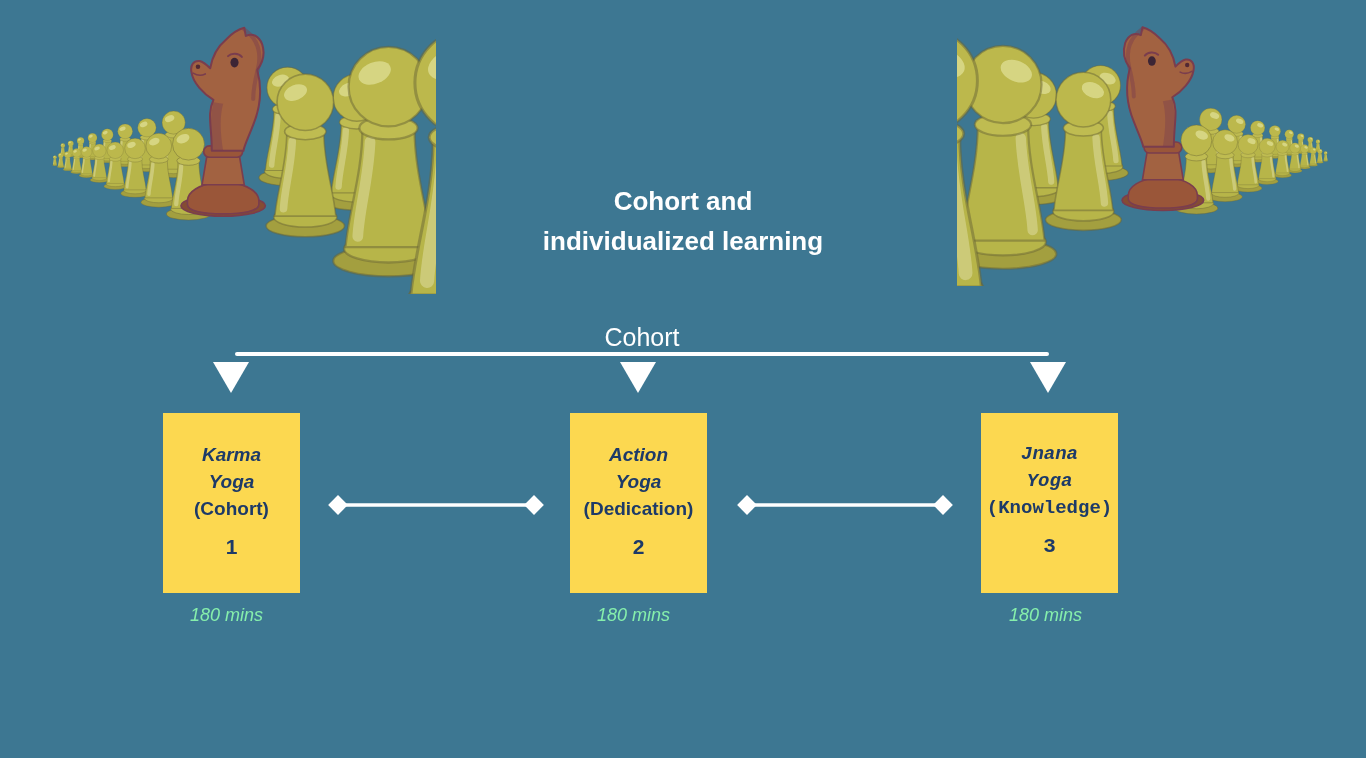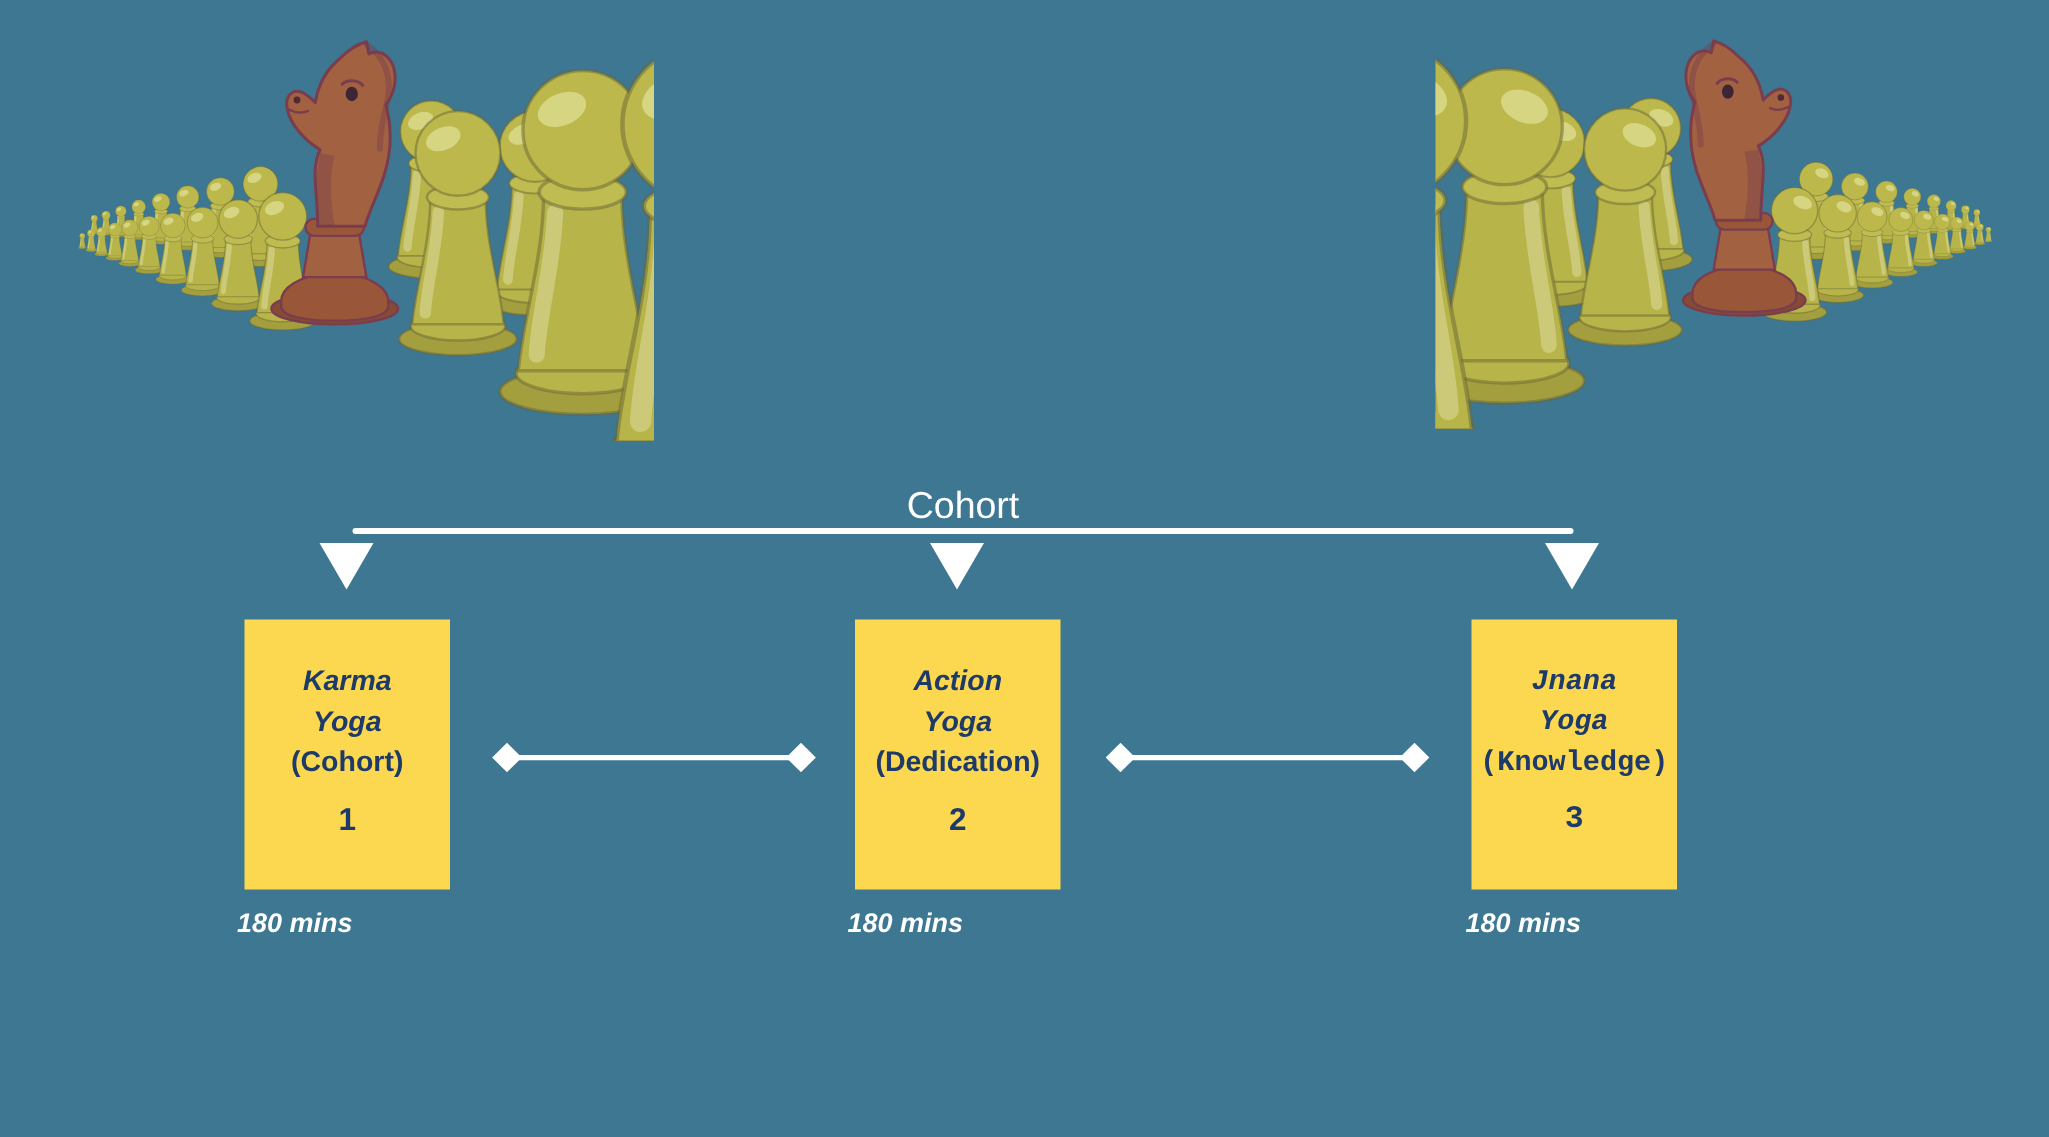--- a/index.html
+++ b/index.html
@@ -42,22 +42,22 @@
   .stage{
     position:absolute;top:413px;width:137px;height:180px;
     background:#fcd850;color:#1d3a68;text-align:center;
     box-sizing:border-box;padding-top:28px;
   }
   .stage-1{left:163px;} .stage-2{left:570px;} .stage-3{left:981px;font-family:Liberation Mono, monospace;}
   .stage .name{font-size:19px;font-weight:700;font-style:italic;line-height:27px;white-space:nowrap;}
   .stage .descriptor{font-size:19px;font-weight:700;line-height:27px;white-space:nowrap;}
   .stage .num{font-size:21px;font-weight:700;margin-top:13px;}
   .duration{
-    position:absolute;top:605px;width:137px;
-    font-size:18px;font-weight:700;font-style:italic;color:#ffffff;white-space:nowrap;
+    position:absolute;top:605px;width:137px;text-align:center;
+    font-size:18px;font-weight:400;font-style:italic;color:#86efac;white-space:nowrap;
   }
   .duration-1{left:158px;} .duration-2{left:565px;} .duration-3{left:977px;}
   
   .connector{position:absolute;top:495px;width:216px;height:20px;}
   .connector-1{left:328px;} .connector-2{left:737px;}
 </style>
 </head>
 <body>
 
 <div class="slide">
@@ -120,20 +120,24 @@
     </defs>
   </svg>
 
   <svg class="chess chess-left" viewBox="0 0 400 290" preserveAspectRatio="none">
     <use href="#chess-art"></use>
   </svg>
   <svg class="chess chess-right" viewBox="0 0 400 290" preserveAspectRatio="none">
     <use href="#chess-art"></use>
   </svg>
 
+  <div class="subtitle">
+    <div>Cohort and</div>
+    <div>individualized learning</div>
+  </div>
 
   <div class="cohort-wrap">
     <div class="cohort-label">Cohort</div>
     <div class="cohort-line"></div>
   </div>
   <div class="tri tri-1"></div>
   <div class="tri tri-2"></div>
   <div class="tri tri-3"></div>
 
   <div class="stage stage-1">

